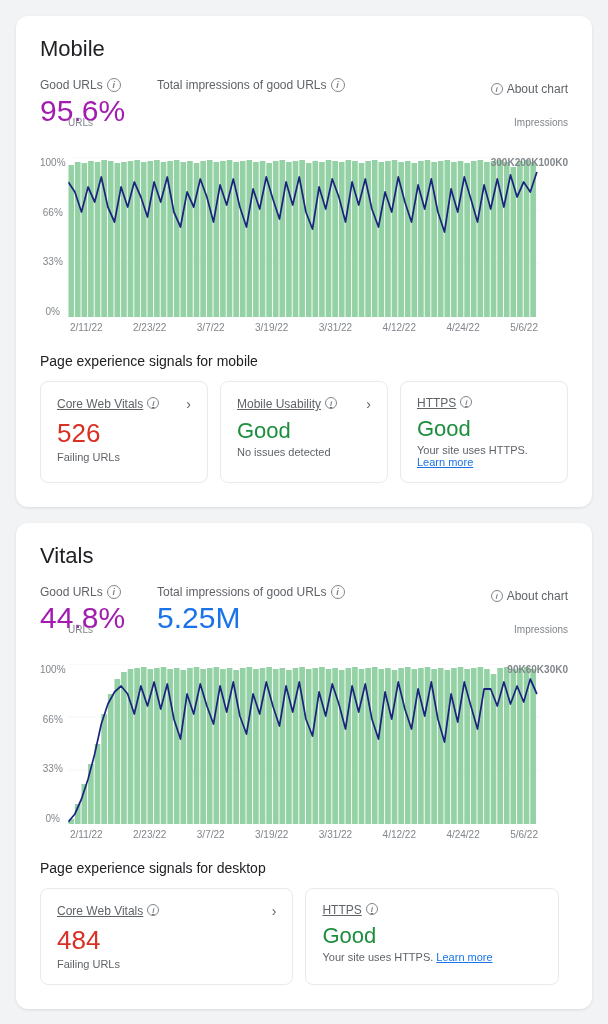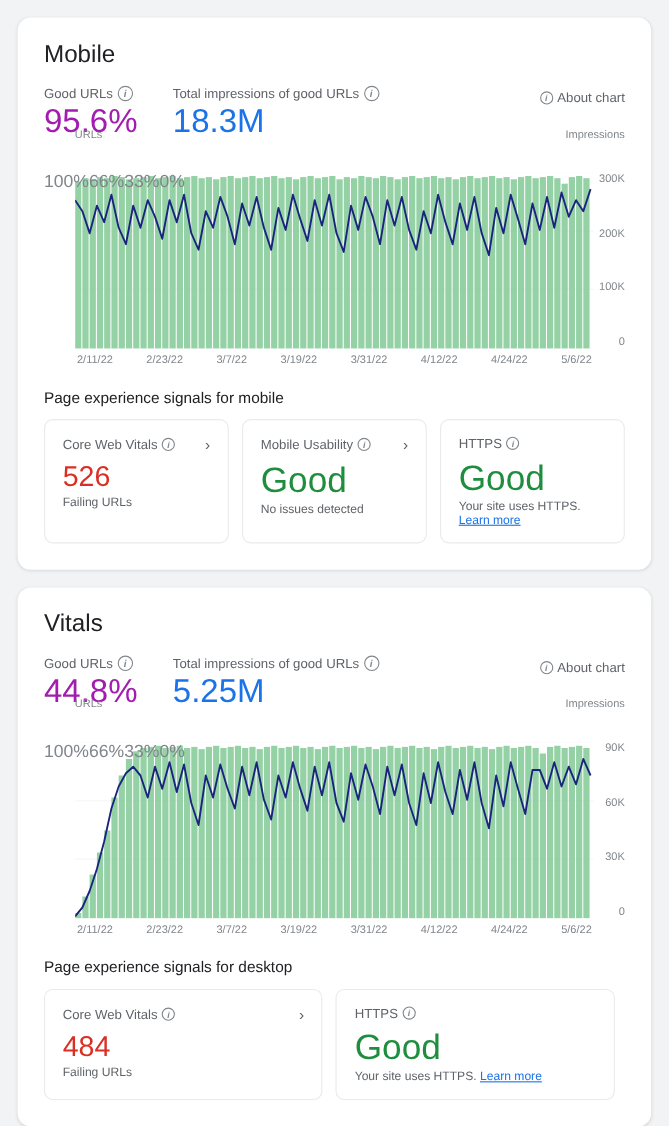--- a/index.html
+++ b/index.html
@@ -102,31 +102,31 @@
     .signal-card-title {
       font-size: 12px;
       color: #5f6368;
       display: flex;
       align-items: center;
       justify-content: space-between;
       margin-bottom: 6px;
     }
     .signal-card-title-inner {
       display: flex;
-      align-items: center;
       gap: 4px;
+      text-decoration: underline;
     }
     .signal-value-red {
       font-size: 26px;
       font-weight: 400;
       color: #d93025;
       margin-bottom: 2px;
     }
     .signal-value-green {
-      font-size: 32px;
+      font-size: 22px;
       font-weight: 400;
       color: #1e8e3e;
       margin-bottom: 2px;
     }
     .signal-sub {
       font-size: 11px;
       color: #5f6368;
     }
     .signal-sub a {
       color: #1a73e8;
@@ -164,38 +164,40 @@
       font-style: italic;
       font-weight: bold;
       flex-shrink: 0;
     }
     .y-axis-left {
       position: absolute;
       left: 0;
       top: 0;
       height: 160px;
       display: flex;
-      flex-direction: row;
+      flex-direction: column;
       justify-content: space-between;
-      font-size: 16px;
+      font-size: 10px;
       color: #80868b;
       pointer-events: none;
+      align-items: center;
     }
     .y-axis-right {
       position: absolute;
       right: 0;
       top: 0;
       height: 160px;
       display: flex;
-      flex-direction: column;
+      flex-direction: row;
       justify-content: space-between;
       font-size: 10px;
       color: #80868b;
       pointer-events: none;
       text-align: right;
+      font-weight: bold;
     }
     .y-axis-label-left {
       position: absolute;
       left: 28px;
       top: -14px;
       font-size: 10px;
       color: #80868b;
     }
     .y-axis-label-right {
       position: absolute;
@@ -221,21 +223,20 @@
         <span>Good URLs</span>
         <span class="info-icon">i</span>
       </div>
       <div class="metric-value-green">95.6%</div>
     </div>
     <div class="metric-block">
       <div class="metric-label">
         <span>Total impressions of good URLs</span>
         <span class="info-icon">i</span>
       </div>
-      <div class="metric-value-blue">18.3M</div>
     </div>
     <div class="about-chart-link">
       <span class="info-icon-sm">i</span>
       <span>About chart</span>
     </div>
   </div>
 
   <div class="chart-wrapper">
     <span class="y-axis-label-left">URLs</span>
     <span class="y-axis-label-right">Impressions</span>

